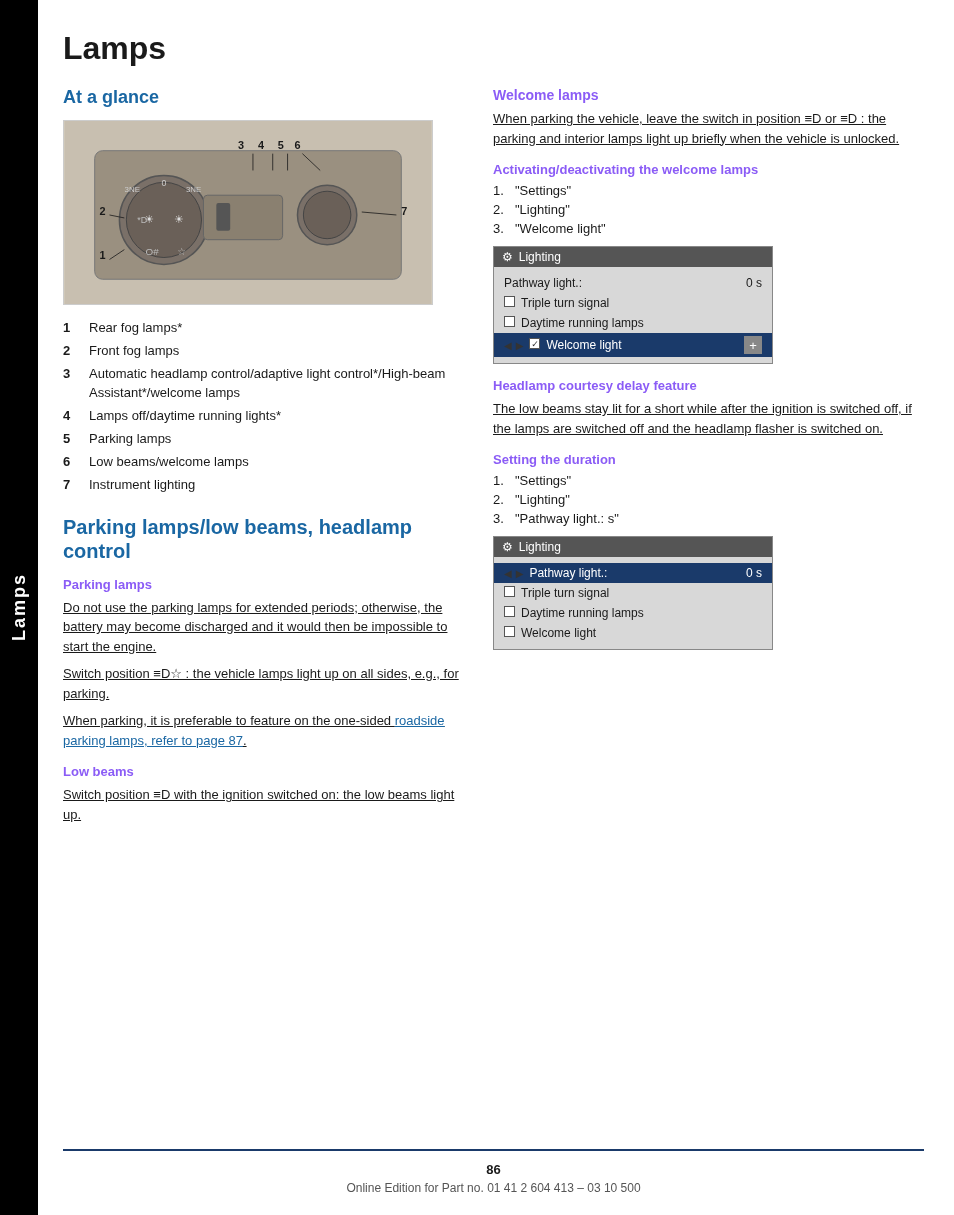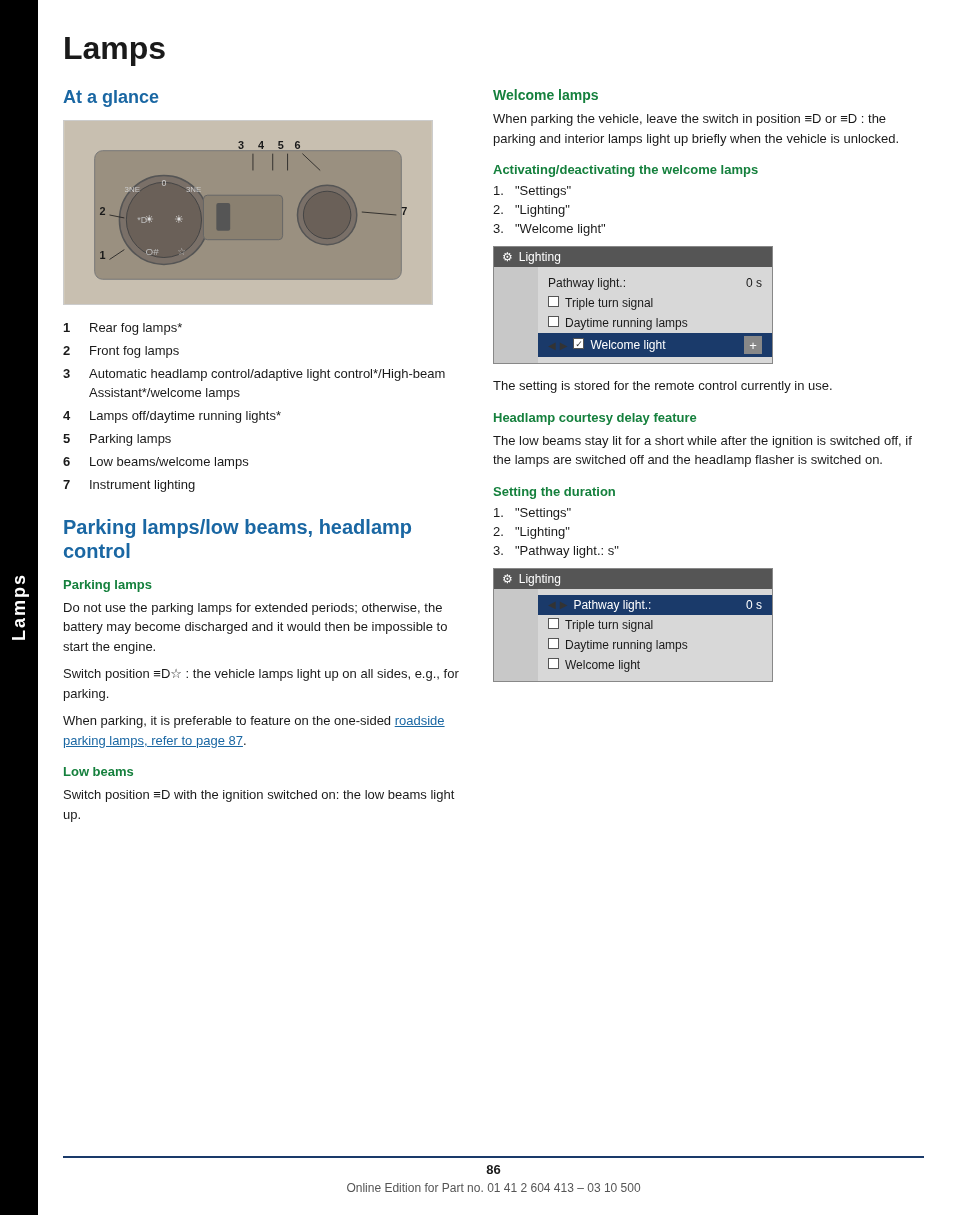--- a/index.html
+++ b/index.html
@@ -76,21 +76,21 @@
     .section-heading {
       font-size: 18px;
       font-weight: bold;
       color: #1a67a3;
       margin-bottom: 12px;
     }
 
     .subsection-heading {
       font-size: 13px;
       font-weight: bold;
-      color: #15803d;
+      color: #8b5cf6;
       margin-bottom: 6px;
       margin-top: 14px;
     }
 
     
     .diagram-container {
       border: 1px solid #ccc;
       background: #d0c8b8;
       width: 370px;
       height: 185px;
@@ -125,20 +125,21 @@
       font-weight: bold;
       color: #1a67a3;
       margin-bottom: 10px;
       line-height: 1.2;
     }
 
     p {
       font-size: 13px;
       line-height: 1.5;
       margin-bottom: 8px;
+      text-decoration: underline;
     }
 
     a {
       color: #1a67a3;
     }
 
     
     .ordered-list {
       list-style: none;
       padding: 0;
@@ -168,21 +169,20 @@
       color: #fff;
       padding: 3px 8px;
       font-size: 12px;
       display: flex;
       align-items: center;
       gap: 6px;
     }
     .ui-box-body {
       padding: 6px 10px;
       background: #d8d8d8;
-      margin-left: 44px;
     }
     .ui-box-row {
       display: flex;
       align-items: center;
       justify-content: space-between;
       padding: 3px 0;
       font-size: 12px;
     }
     .ui-box-row.highlighted {
       background: #1a3a6a;
@@ -231,21 +231,21 @@
       align-items: center;
       justify-content: center;
       font-size: 13px;
       cursor: pointer;
     }
 
     
     .page-footer {
       text-align: center;
       margin-top: 20px;
-      padding-top: 4px;
+      padding-top: 11px;
       border-top: 2px solid #1a3a6a;
       font-size: 12px;
       color: #555;
     }
     .page-num {
       font-size: 13px;
       font-weight: bold;
       color: #1a1a1a;
       margin-bottom: 4px;
     }
@@ -419,21 +419,20 @@
                   <span class="nav-arrow">▶</span>
                 </div>
                 <div class="checkbox checked"></div>
                 <span>Welcome light</span>
               </div>
               <div class="plus-btn">+</div>
             </div>
           </div>
         </div>
 
-        <p>The setting is stored for the remote control currently in use.</p>
 
         <h3 class="subsection-heading">Headlamp courtesy delay feature</h3>
         <p>The low beams stay lit for a short while after the ignition is switched off, if the lamps are switched off and the headlamp flasher is switched on.</p>
 
         <h3 class="subsection-heading">Setting the duration</h3>
         <ol class="ordered-list">
           <li>
             <span class="li-num">1.</span>
             <span>"Settings"</span>
           </li>

